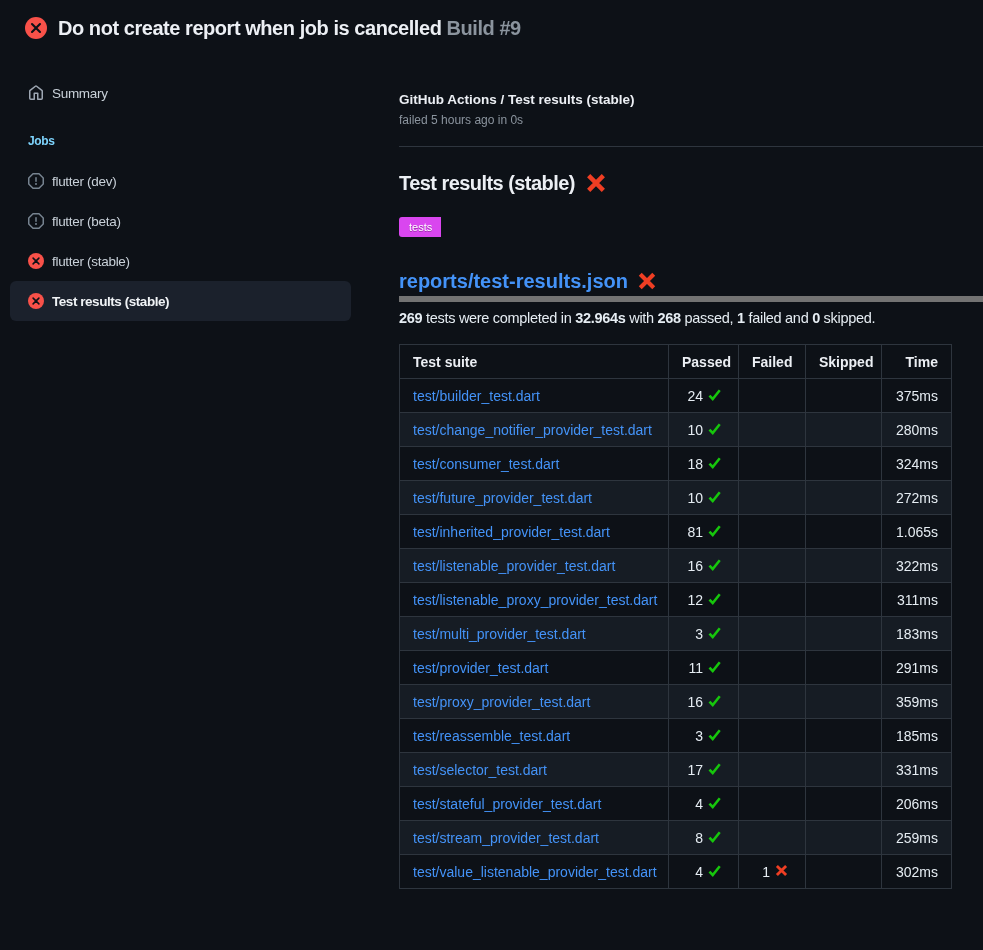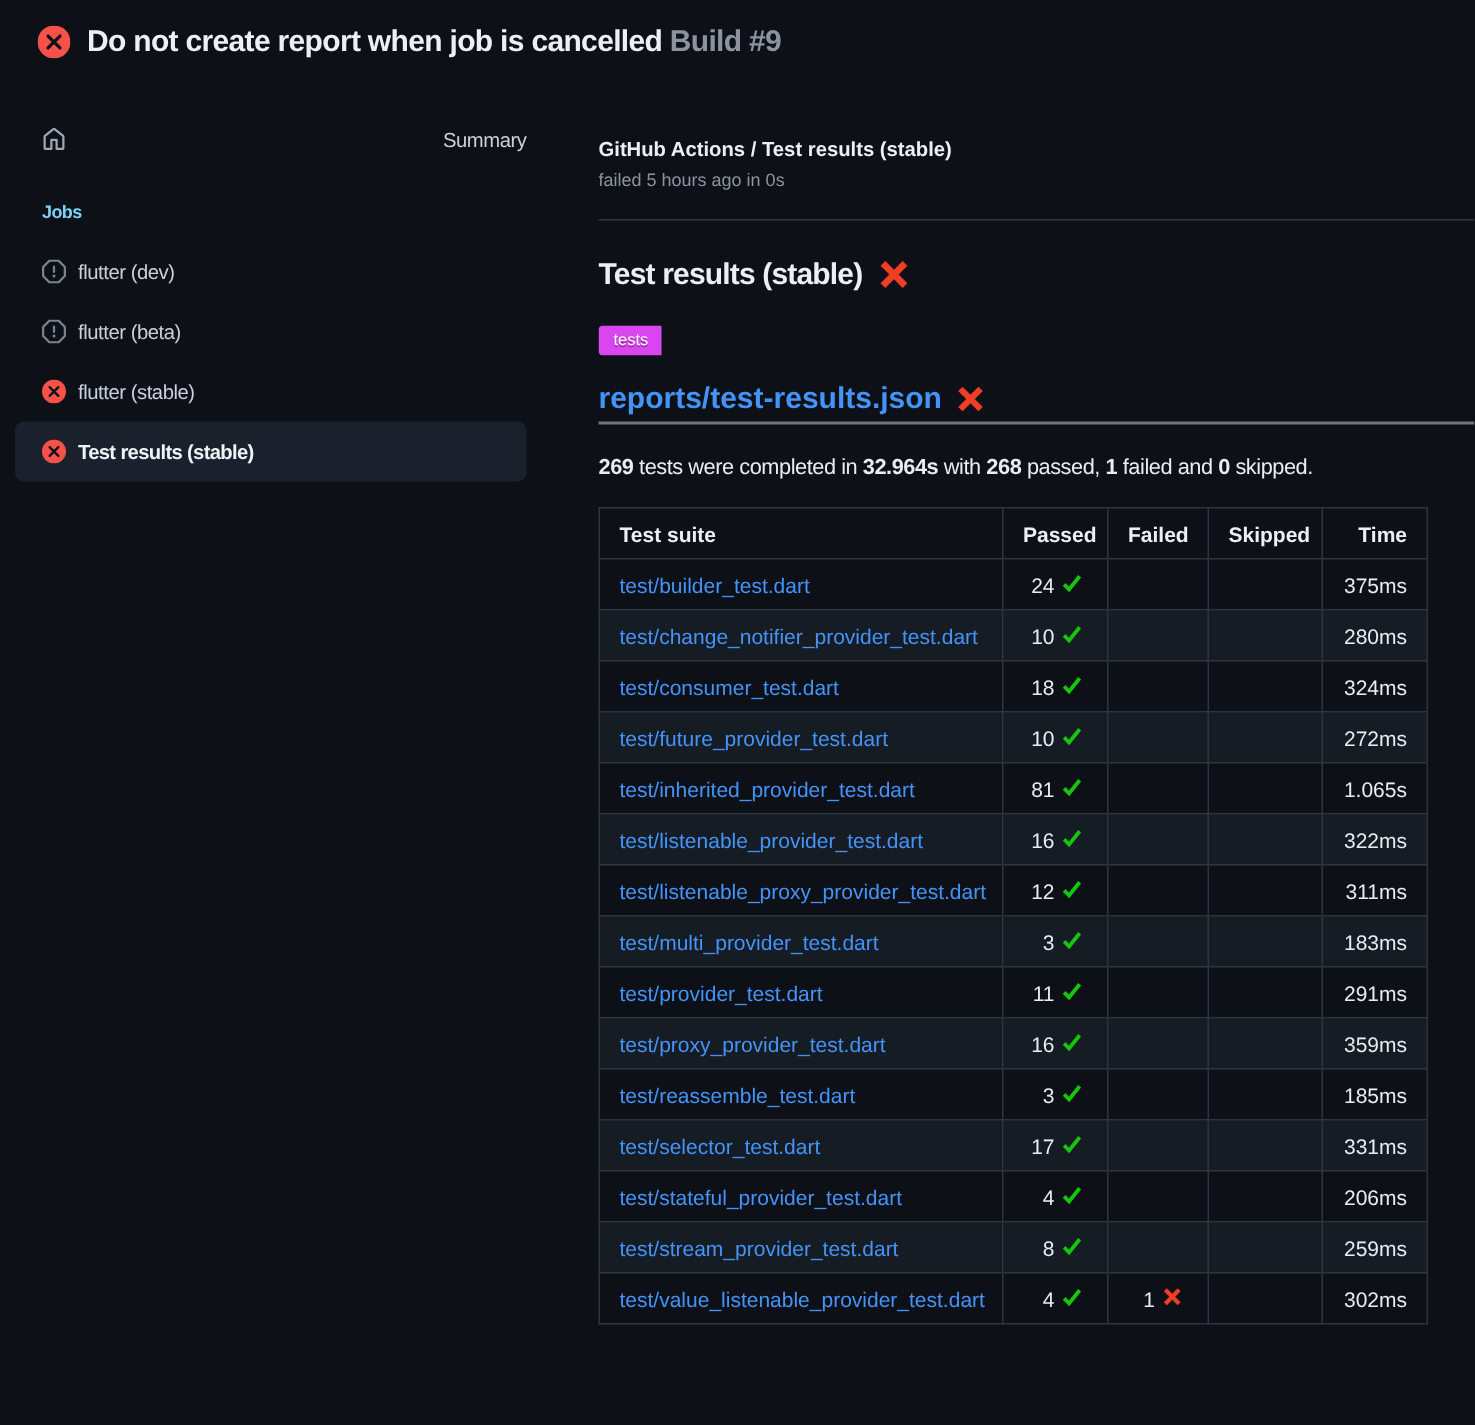--- a/index.html
+++ b/index.html
@@ -34,21 +34,21 @@
 
   
   .side-item {
     display:flex; align-items:center;
     height:40px; margin:0 48px 0 10px; padding:0 0 0 18px;
     border-radius:6px;
     color:#e6edf3; cursor:pointer;
   }
   .side-item .ico { width:16px; height:16px; flex:none; margin-right:8px; }
   .side-item .lbl { font-size:13.5px; letter-spacing:-0.3px; color:#c9d1d9; }
-  .summary-item { margin-top:21px; height:32px;justify-content:space-between; }
+  .summary-item { margin-top:21px; height:32px; }
   .summary-item .ico { color:#9ea7b3; }
   .jobs-label {
     margin:25px 0 13px 28px;
     font-size:12px; font-weight:700; color:#7dd3fc;
     line-height:14px; letter-spacing:-0.4px;
   }
   .job-item.selected { background:#1b212c; }
   .job-item.selected .lbl { font-weight:700; color:#f0f3f6; letter-spacing:-0.45px; }
   .ico-cancelled { color:#768390; }
   .ico-failed { color:#f85149; }
@@ -80,30 +80,30 @@
     display:inline-flex; height:20px;
     font-size:11px; letter-spacing:0;
     border-radius:3px; overflow:hidden;
     line-height:20px;
     text-shadow:0 1px 0 rgba(1,1,1,0.3);
     cursor:pointer;
   }
   .badge .badge-label { background:#d946ef; color:#ffffff; padding:0 9px 0 10px; }
   .badge .badge-value { background:#ec4899; color:#ffffff; padding:0 8px;margin-top:24px; }
   .report-heading {
-    margin-top:16px; padding-bottom:2px;
+    margin-top:31px; padding-bottom:2px;
     width:584px;
-    border-bottom:2px solid #737373;
+    border-bottom:6px solid #737373;
     display:flex; align-items:center;
     font-size:20px; font-weight:700; line-height:26px; letter-spacing:0;
   }
   .report-heading a { color:#4493f8; }
   .report-heading .x-emoji { width:22px; height:22px; margin-left:8px; }
   .summary-line {
-    margin-top:17px;
+    margin-top:4px;
     font-size:14.5px; line-height:24px; color:#e6edf3;
     letter-spacing:-0.3px;
   }
   .summary-line b { font-weight:700; }
 
   
   table.results {
     margin-top:14px;
     border-collapse:collapse;
     table-layout:fixed;

